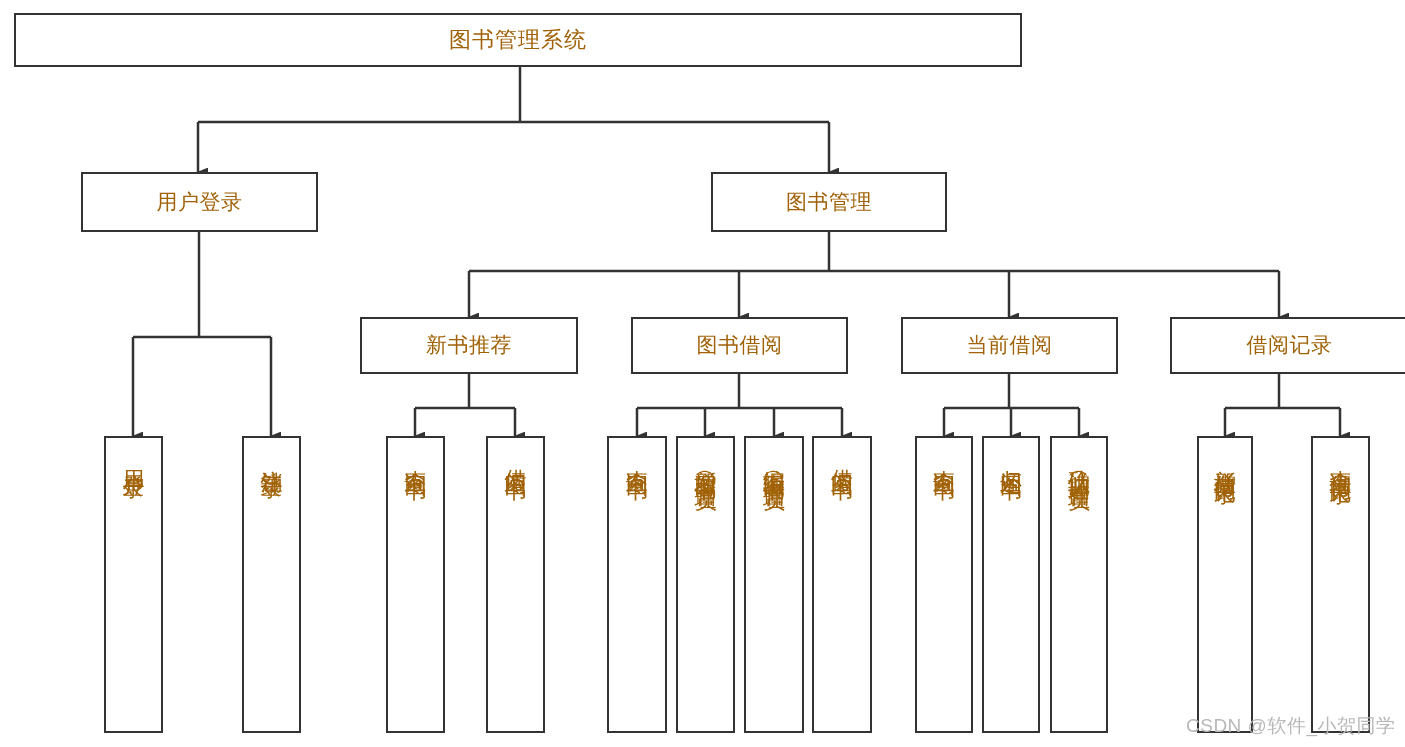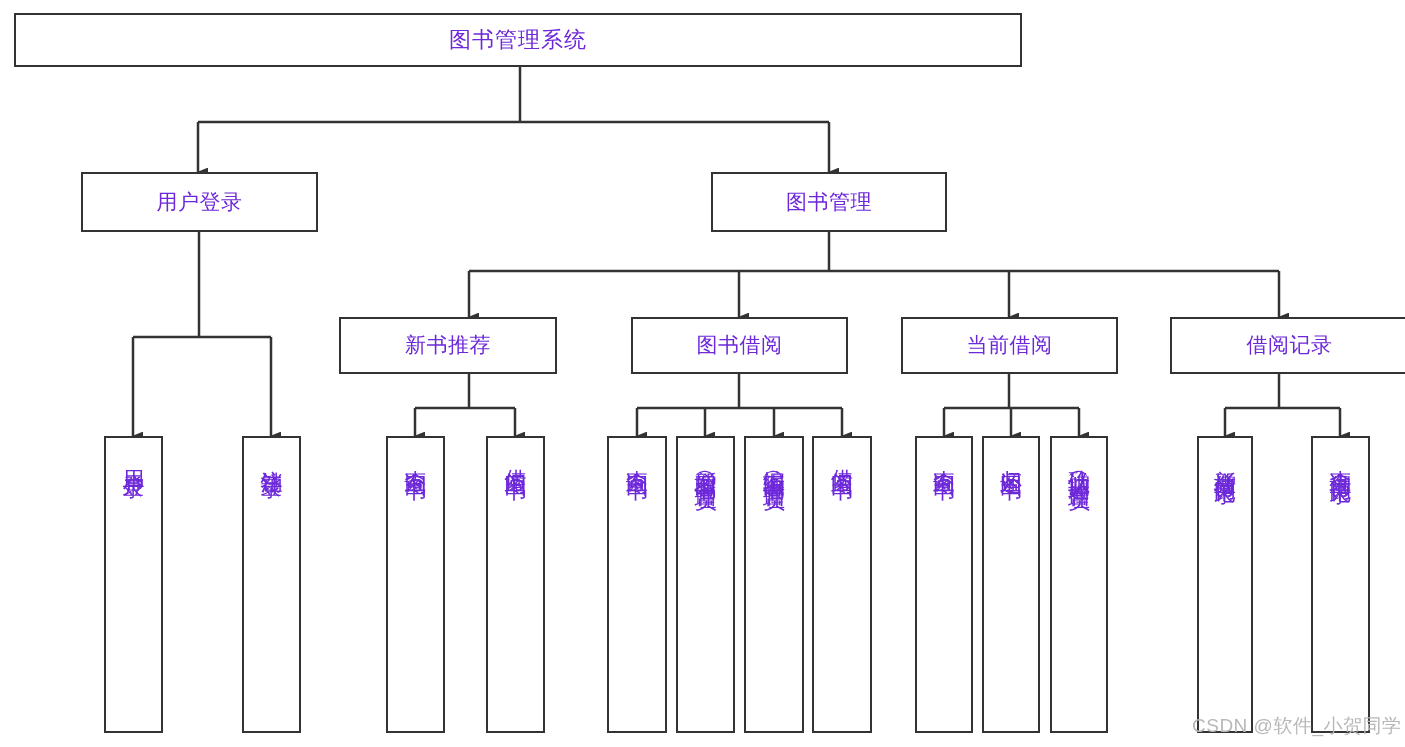--- a/index.html
+++ b/index.html
@@ -26,21 +26,21 @@
     height: 747px;
   }
   .node {
     position: absolute;
     box-sizing: border-box;
     background: #ffffff;
     border: 2.5px solid #333333;
     display: flex;
     align-items: center;
     justify-content: center;
-    color: #6d28d9;
+    color: #a16207;
   }
   .node-label {
     display: block;
     text-align: center;
     line-height: 1.18;
     white-space: nowrap;
   }
   .node.horizontal .node-label {
     font-size: 21px;
     letter-spacing: 0.5px;
@@ -64,21 +64,20 @@
   }
   .watermark {
     position: absolute;
     left: 1186px;
     top: 713px;
     font-size: 19px;
     color: #b8b8b8;
     white-space: nowrap;
     letter-spacing: 0.5px;
     font-family: "Liberation Sans", "DejaVu Sans", sans-serif;
-    margin-left: 6px;
   }
 </style>
 </head>
 <body>
 
 <div id="diagram-root">
 
   <svg id="diagram-svg" viewBox="0 0 1405 747" xmlns="http://www.w3.org/2000/svg">
     <defs>
       <marker id="arrowhead" markerWidth="9" markerHeight="11" refX="4.5" refY="10.2" orient="auto" markerUnits="userSpaceOnUse">
@@ -133,21 +132,21 @@
     <span class="node-label">图书管理系统</span>
   </div>
 
   <div class="node horizontal" style="left: 81px; top: 172px; width: 237px; height: 60px;">
     <span class="node-label">用户登录</span>
   </div>
   <div class="node horizontal" style="left: 711px; top: 172px; width: 236px; height: 60px; align-items: center;">
     <span class="node-label">图书管理</span>
   </div>
 
-  <div class="node horizontal" style="left: 339px; top: 317px; width: 218px; height: 57px;">
+  <div class="node horizontal" style="left: 360px; top: 317px; width: 218px; height: 57px;">
     <span class="node-label">新书推荐</span>
   </div>
   <div class="node horizontal" style="left: 631px; top: 317px; width: 217px; height: 57px;">
     <span class="node-label">图书借阅</span>
   </div>
   <div class="node horizontal" style="left: 901px; top: 317px; width: 217px; height: 57px;">
     <span class="node-label">当前借阅</span>
   </div>
   <div class="node horizontal" style="left: 1170px; top: 317px; width: 239px; height: 57px;">
     <span class="node-label">借阅记录</span>

